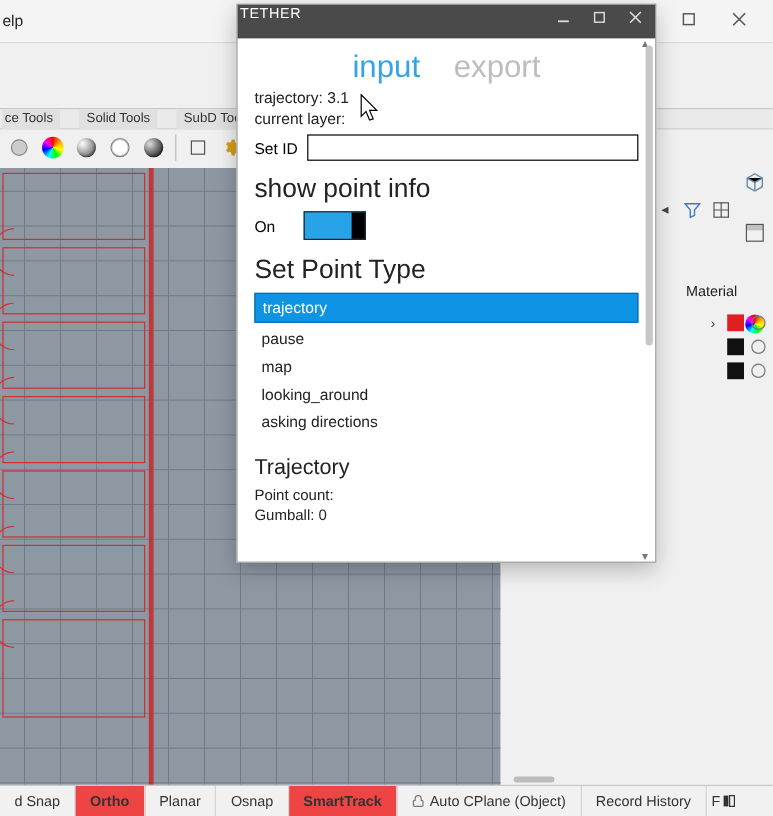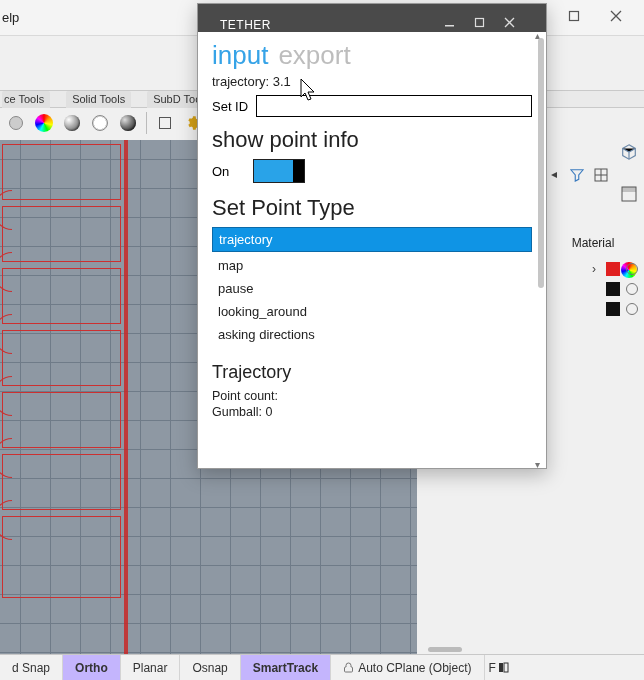--- a/index.html
+++ b/index.html
@@ -43,37 +43,37 @@
   .right-sidebar .ico { width:20px; height:20px; display:flex;align-items:center;justify-content:center; color:#555;}
   .layer-head { position:absolute; right:6px; top:236px; width:90px; font-size:12px; color:#222; text-align:center;}
   .layer-row { position:absolute; right:6px; width:90px; height:18px; display:flex; align-items:center; gap:6px; justify-content:flex-end;}
   .layer-row .swatch { width:14px;height:14px; }
   .layer-row .radio { width:12px;height:12px;border:1px solid #777;border-radius:50%;}
   .chev { width:12px;height:12px;display:flex;align-items:center;justify-content:center;color:#444;}
 
   
   .statusbar { position:absolute; left:0; right:0; bottom:0; height:26px; background:#f1f1f1; border-top:1px solid #c8c8c8; display:flex; align-items:center; font-size:12px; color:#333;}
   .statusbar .seg { padding:0 12px; height:100%; display:flex; align-items:center; border-right:1px solid #d4d4d4;}
-  .statusbar .seg.active { background:#c4b5fd;}
+  .statusbar .seg.active { background:#ef4444;}
   .statusbar .seg.bold { font-weight:600;}
   .thumb-bar { position:absolute; bottom:28px; left:428px; width:34px; height:5px; border-radius:3px; background:#bbb;}
 
   
   .dialog { position:absolute; left:197px; top:3px; width:350px; height:466px;
             background:#fff; border:1px solid #999; box-shadow:0 6px 18px rgba(0,0,0,.25); z-index:50;}
-  .dlg-titlebar { height:28px; background:#4a4a4a; color:#fff; display:flex; align-items:flex-end; padding:0 22px; }
+  .dlg-titlebar { height:28px; background:#4a4a4a; color:#fff; display:flex; align-items:flex-start; padding:0 2px; }
   .dlg-titlebar .title { font-size:12px; letter-spacing:.5px;}
   .dlg-titlebar .spacer { flex:1;}
   .dlg-titlebar .winbtn { width:30px; height:20px; display:flex;align-items:center;justify-content:center; color:#ddd;}
   .dlg-body { position:relative; padding: 10px 14px 10px 14px; height: calc(100% - 28px); }
   .scroll-thumb { position:absolute; right:2px; top:6px; width:6px; height:250px; background:#c6c6c6; border-radius:3px;}
   .scroll-arrow-up { position:absolute; right:1px; top:-2px; width:10px; font-size:10px; color:#777; }
   .scroll-arrow-dn { position:absolute; right:1px; bottom:-2px; width:10px; font-size:10px; color:#777; }
 
-  .tabs-ie { display:flex; gap:10px; font-size:26px; margin-bottom:6px; line-height:1; font-weight:400;}
+  .tabs-ie { display:flex; gap:28px; font-size:26px; margin-bottom:6px; line-height:1; font-weight:400;justify-content:center;}
   .tabs-ie .t-active { color:#36a3e7; }
   .tabs-ie .t-inactive { color:#bdbdbd; }
   .meta-line { font-size:13px; color:#222; margin:2px 0; }
   .row-setid { display:flex; align-items:center; gap:8px; margin:6px 0 10px 0;}
   .row-setid label { font-size:13px; }
   .row-setid input { flex:1; height:22px; border:1px solid #000; padding:0 4px; font-size:12px;}
   .section-h { font-size:22px; color:#222; margin:6px 0;}
   .toggle-row { display:flex; align-items:center; gap:24px; margin:4px 0 12px 0;}
   .toggle-row .lbl { font-size:13px;}
   .toggle { width:52px; height:24px; border:1px solid #222; display:inline-block; position:relative; background:#29a3e8;}
@@ -251,39 +251,43 @@
       <span class="scroll-arrow-dn">▾</span>
 
       <div class="tabs-ie">
         <span class="t-active">input</span>
         <span class="t-inactive">export</span>
       </div>
 
       <div class="meta-line">
         <span>trajectory: </span><span>3.1</span>
       </div>
+      <div class="meta-line">
+        <span>current layer:</span>
+        <span></span>
+      </div>
 
       <div class="row-setid">
         <label>Set ID</label>
         <input type="text" value="" style="">
       </div>
 
       <div class="section-h">show point info</div>
       <div class="toggle-row">
         <span class="lbl">On</span>
         <span class="toggle">
             <span class="knob"></span>
           </span>
       </div>
 
       <div class="section-h">Set Point Type</div>
       <div class="opt-list">
         <div class="opt selected">trajectory</div>
+        <div class="opt">pause</div>
         <div class="opt">map</div>
-        <div class="opt">pause</div>
         <div class="opt">looking_around</div>
         <div class="opt">asking directions</div>
       </div>
 
       <div class="traj-h">Trajectory</div>
       <div class="small">
         <span>Point count:</span>
         <span></span>
       </div>
       <div class="small">
@@ -305,20 +309,21 @@
     <div class="seg active bold">Ortho</div>
     <div class="seg">Planar</div>
     <div class="seg">Osnap</div>
     <div class="seg active bold">SmartTrack</div>
     <div class="seg">
       <svg width="11" height="11" viewBox="0 0 11 11" style="margin-right:4px">
           <path d="M3 5V3.5a2.5 2.5 0 0 1 5 0V5h.5a1 1 0 0 1 1 1v3a1 1 0 0 1-1 1h-6a1 1 0 0 1-1-1V6a1 1 0 0 1 1-1H3z" fill="none" stroke="#777" stroke-width="1"></path>
         </svg>
       <span>Auto CPlane (Object)</span>
     </div>
+    <div class="seg">Record History</div>
     <div class="seg" style="padding:0 4px;border-right:none;">
       <span>F</span>
       <svg width="11" height="11" viewBox="0 0 11 11" style="margin-left:2px">
           <rect x="1" y="1" width="4" height="9" fill="#333"></rect>
           <rect x="6" y="1" width="4" height="9" fill="none" stroke="#333"></rect>
         </svg>
     </div>
   </div>
 
 </div>

